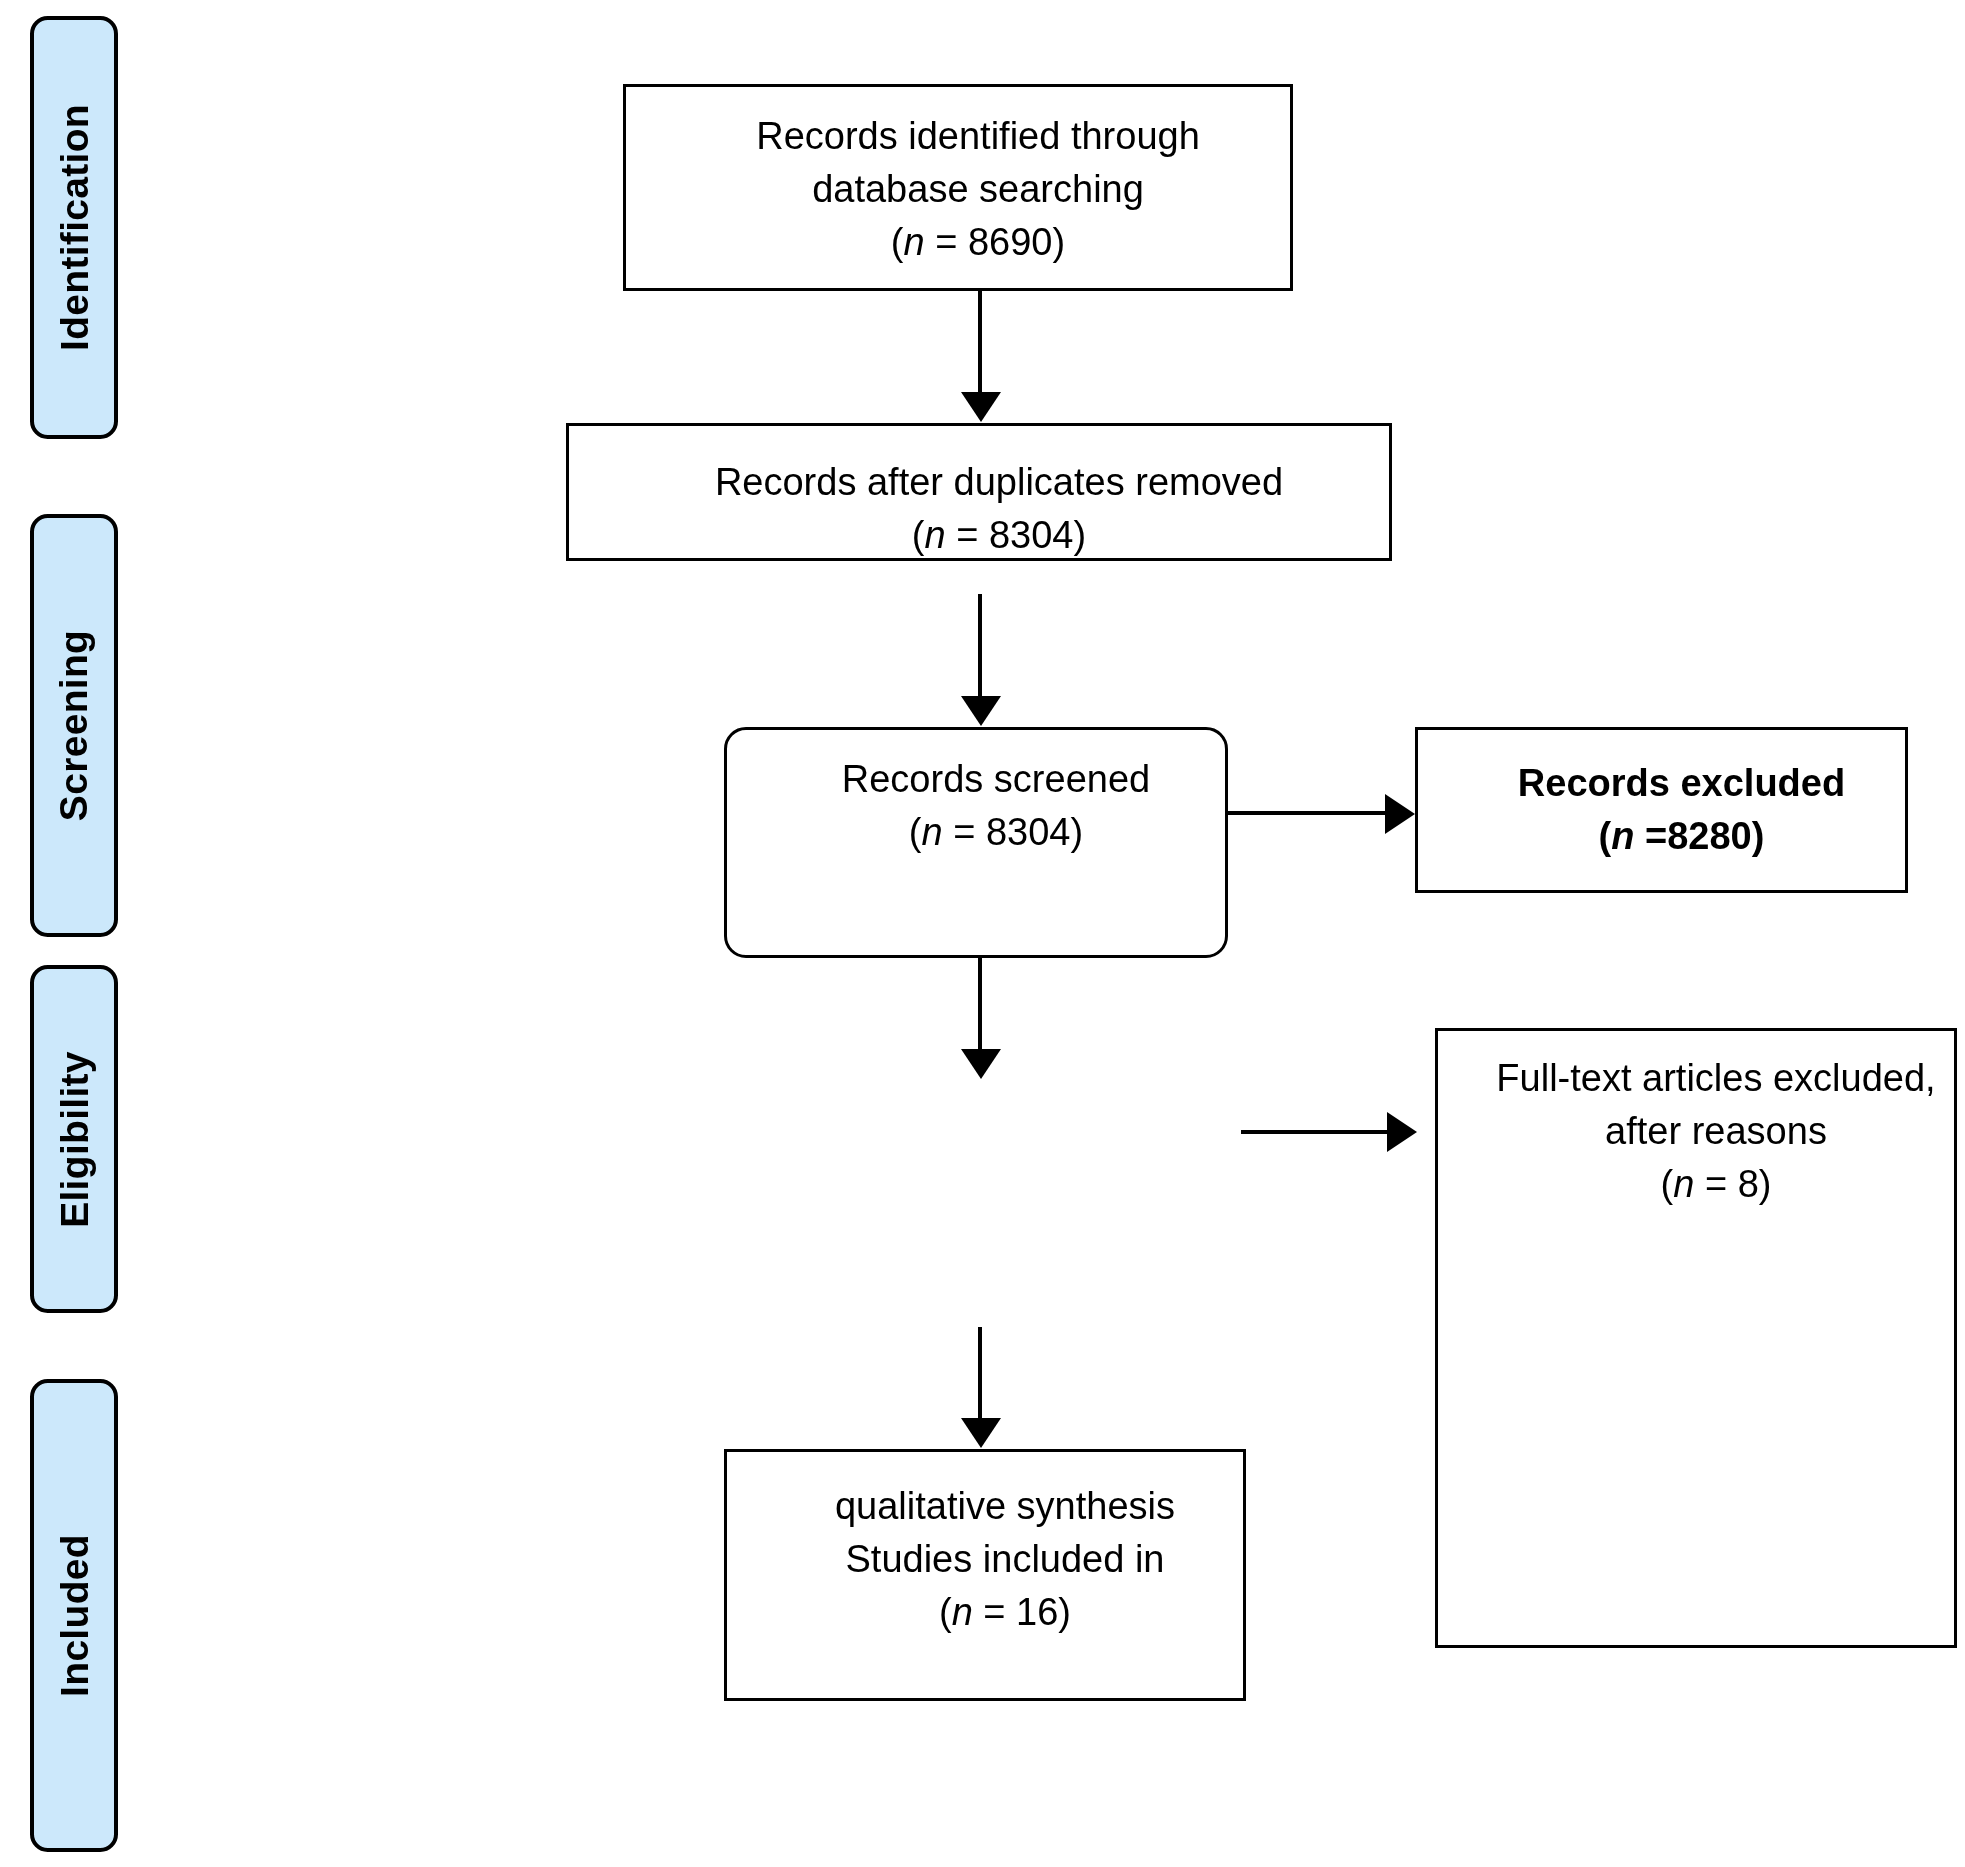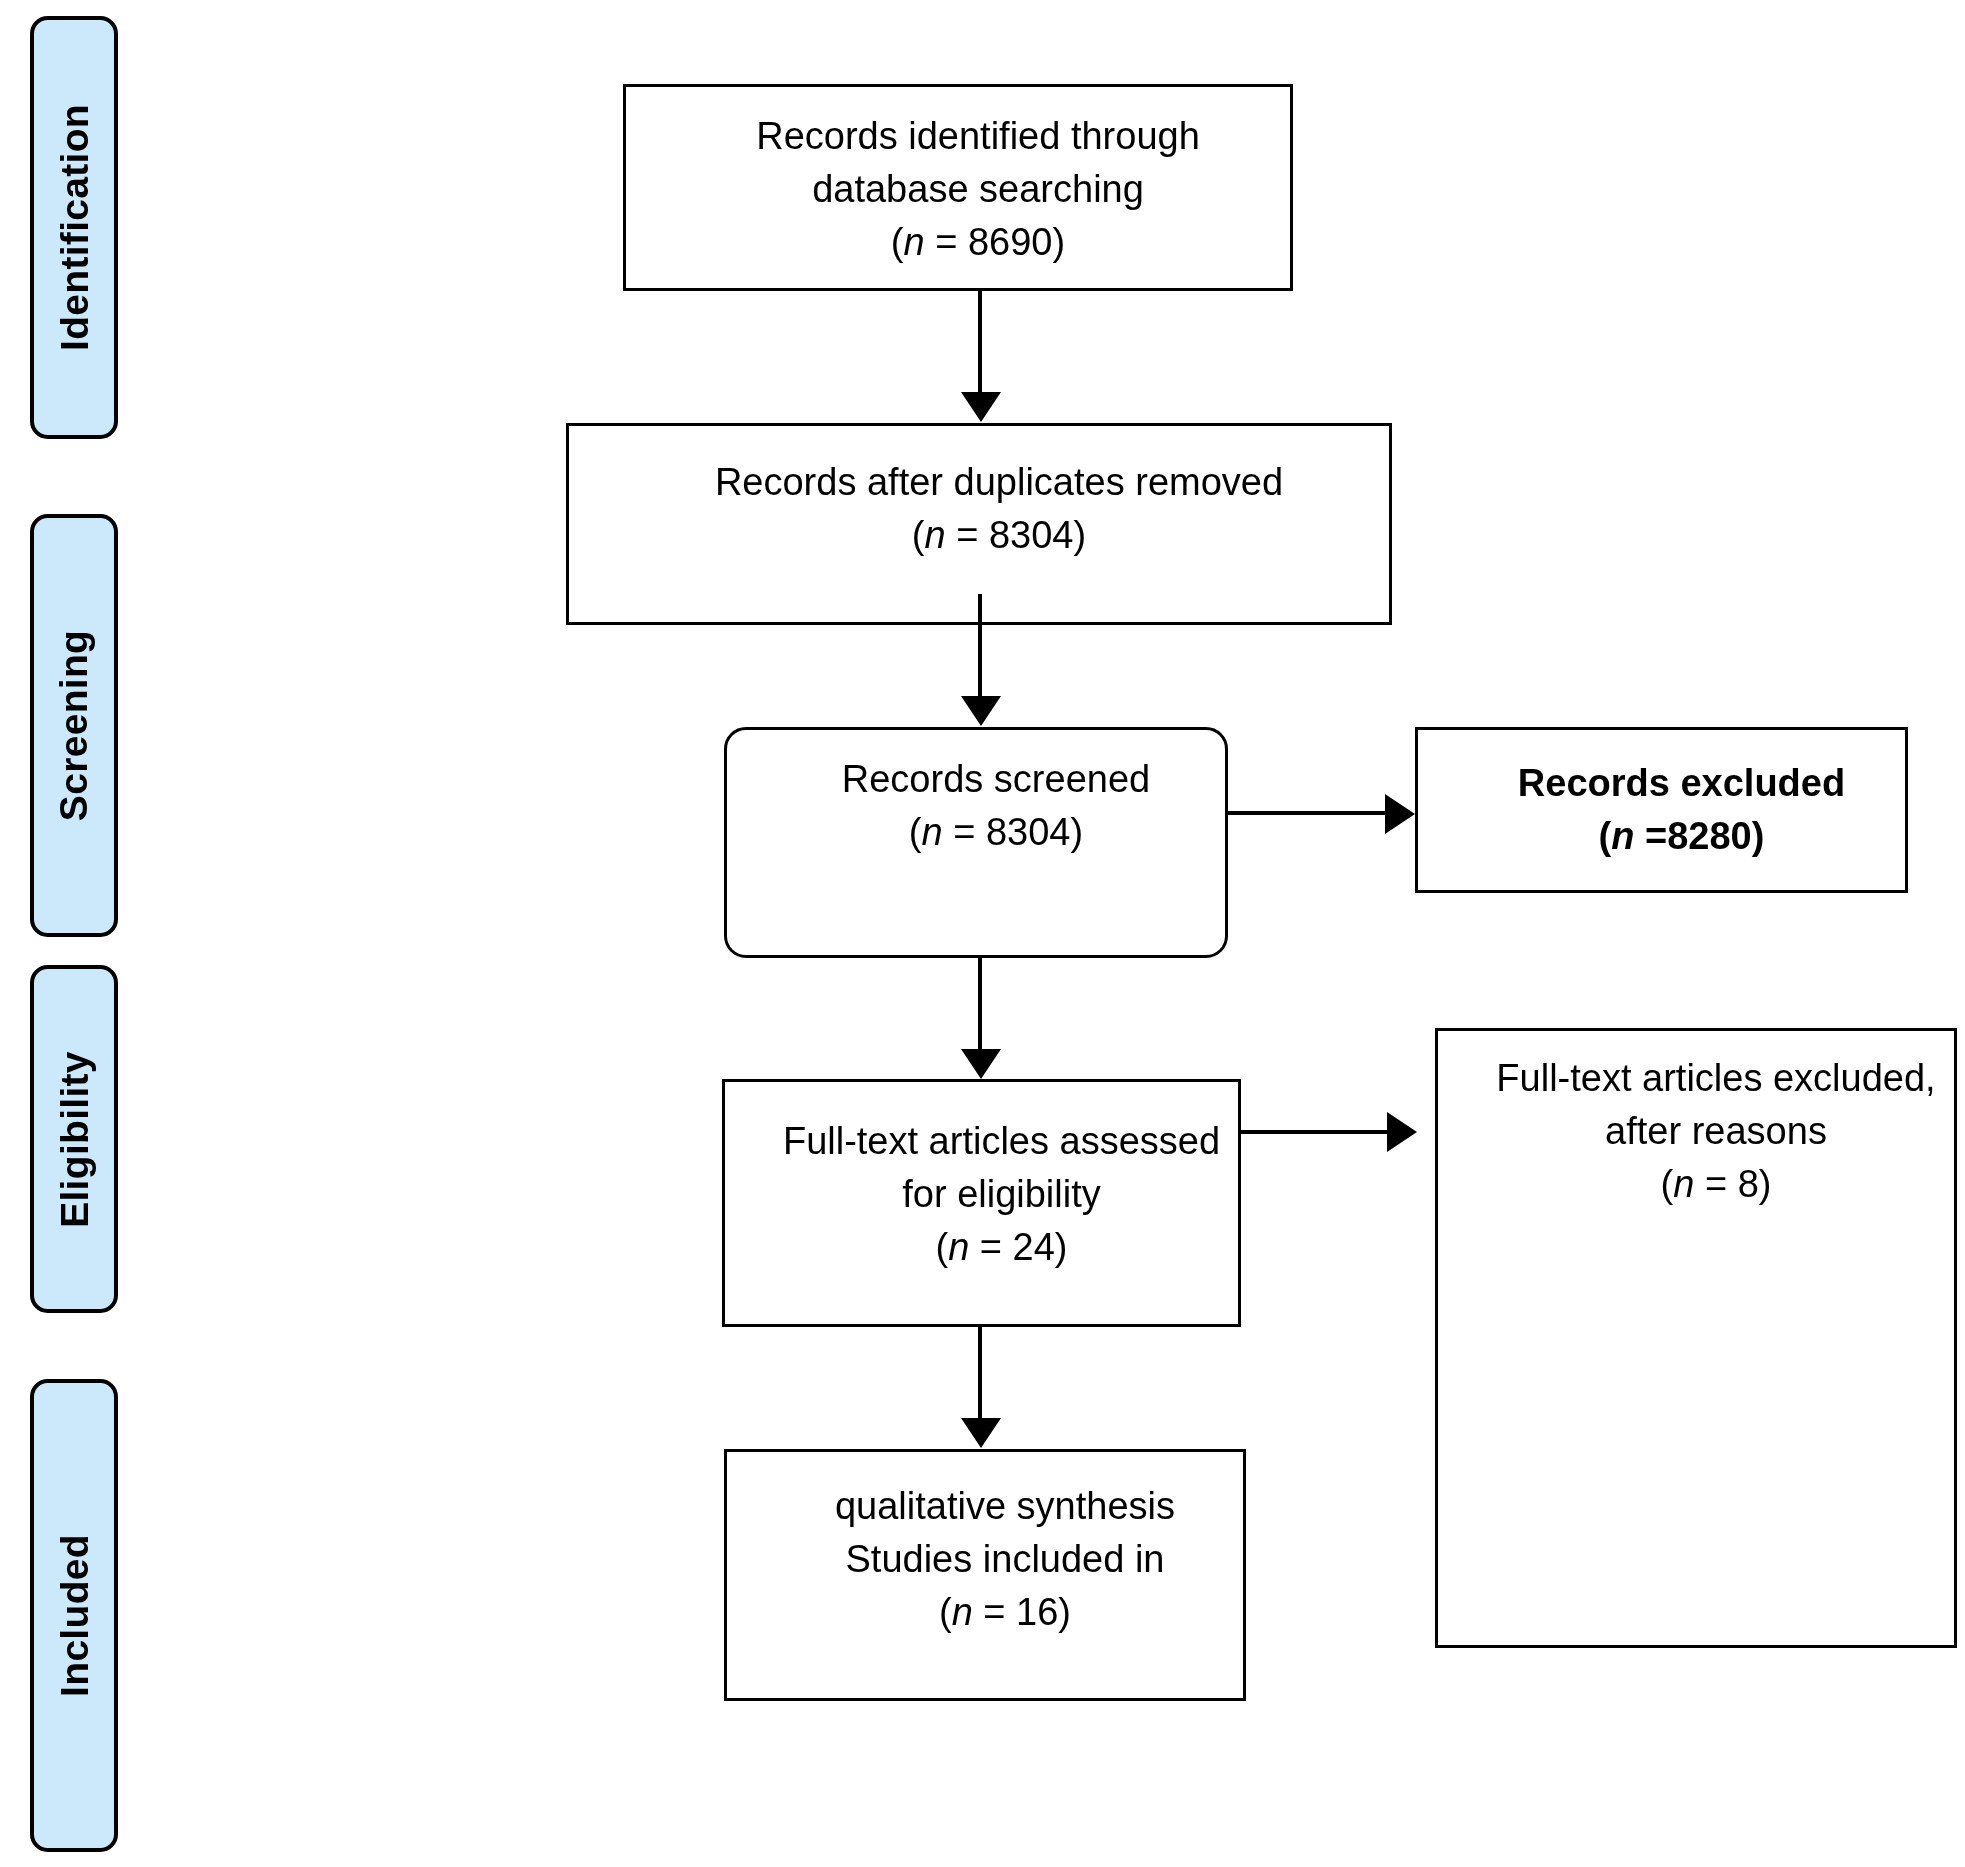--- a/index.html
+++ b/index.html
@@ -131,21 +131,21 @@
 
   <div class="flow-box" style="left:623px; top:84px; width:670px; height:207px;">
     <div class="flow-line">Records identified through</div>
     <div class="flow-line">database searching</div>
     <div class="flow-line"><span>(</span><em>n</em><span> = 8690)</span></div>
   </div>
 
   <div class="vline" style="left:978px; top:291px; width:4.2px; height:102px;"></div>
   <div class="arrow-down" style="left:961px; top:392px;"></div>
 
-  <div class="flow-box" style="left:566px; top:423px; width:826px; height:202px; padding-top:30px;">
+  <div class="flow-box" style="left:566px; top:423px; width:826px; height:138px; padding-top:30px;">
     <div class="flow-line">Records after duplicates removed</div>
     <div class="flow-line"><span>(</span><em>n</em><span> = 8304)</span></div>
   </div>
 
   <div class="vline" style="left:978px; top:594px; width:4.2px; height:104px;"></div>
   <div class="arrow-down" style="left:961px; top:696px;"></div>
 
   <div class="flow-box" style="left:724px; top:727px; width:504px; height:231px;border-radius:22px;">
     <div class="flow-line">Records screened</div>
     <div class="flow-line"><span>(</span><em>n</em><span> = 8304)</span></div>
@@ -155,25 +155,20 @@
   <div class="arrow-right" style="left:1385px; top:794px;"></div>
 
   <div class="flow-box v-center" style="left:1415px; top:727px; width:493px; height:166px;font-weight:bold;">
     <div class="flow-line">Records excluded</div>
     <div class="flow-line"><span>(</span><em>n</em><span> =8280)</span></div>
   </div>
 
   <div class="vline" style="left:978px; top:958px; width:4.2px; height:92px;"></div>
   <div class="arrow-down" style="left:961px; top:1049px;"></div>
 
-  <div class="flow-box" style="left:722px; top:1079px; width:519px; height:248px; padding-top:33px;">
-    <div class="flow-line">Full-text articles assessed</div>
-    <div class="flow-line">for eligibility</div>
-    <div class="flow-line"><span>(</span><em>n</em><span> = 24)</span></div>
-  </div>
 
   <div class="hline" style="left:1241px; top:1130px; width:150px; height:4.2px;"></div>
   <div class="arrow-right" style="left:1387px; top:1112px;"></div>
 
   <div class="flow-box" style="left:1415px; top:1028px; width:522px; height:620px; padding-top:21px;margin-left:20px;">
     <div class="flow-line">Full-text articles excluded,</div>
     <div class="flow-line">after reasons</div>
     <div class="flow-line"><span>(</span><em>n</em><span> = 8)</span></div>
 
   </div>

